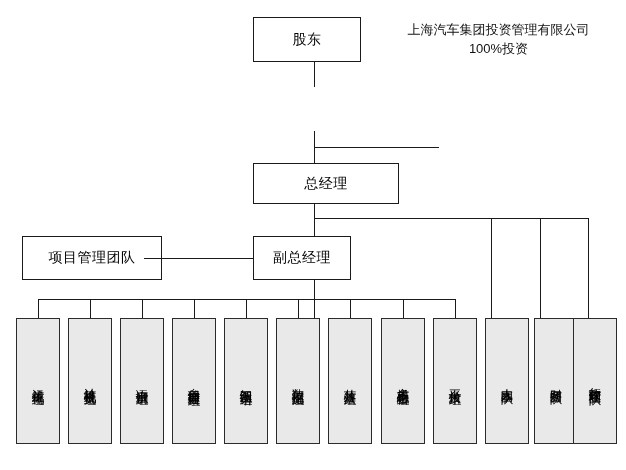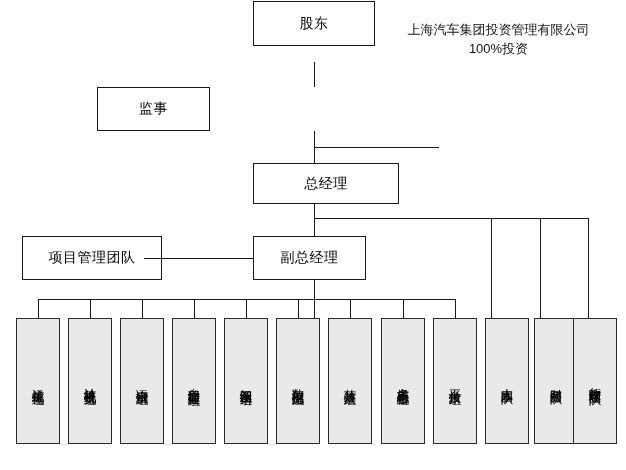--- a/index.html
+++ b/index.html
@@ -68,46 +68,45 @@
   .conn.h { height: 1px; }
 </style>
 </head>
 <body>
 
 <div id="chart-canvas">
 
   <div class="note" style="left:383px; top:21px; width:231px;">上海汽车集团投资管理有限公司
 100%投资</div>
 
-  <div class="node" style="left:253px; top:1px; width:122px; height:45px;">股东</div>
+  <div class="node" style="left:253px; top:17px; width:108px; height:45px;">股东</div>
 
   <div class="conn v" style="left:314px; top:62px; height:25px;"></div>
 
-  <div class="node" style="left:97px; top:87px; width:113px; height:44px;">监事</div>
 
 
   <div class="conn v" style="left:314px; top:131px; height:32px;"></div>
 
   <div class="conn h" style="left:314px; top:147px; width:125px;"></div>
 
 
   <div class="node" style="left:253px; top:163px; width:146px; height:41px;">总经理</div>
 
   <div class="conn v" style="left:314px; top:204px; height:32px;"></div>
 
   <div class="conn h" style="left:314px; top:218px; width:275px;"></div>
   <div class="conn v" style="left:491px; top:218px; height:100px;"></div>
   <div class="conn v" style="left:540px; top:218px; height:100px;"></div>
   <div class="conn v" style="left:588px; top:218px; height:100px;"></div>
 
   <div class="node" style="left:22px; top:236px; width:140px; height:44px;">项目管理团队</div>
 
   <div class="conn h" style="left:144px; top:258px; width:109px;"></div>
 
-  <div class="node" style="left:253px; top:236px; width:113px; height:44px;">副总经理</div>
+  <div class="node" style="left:253px; top:236px; width:98px; height:44px;">副总经理</div>
 
   <div class="conn v" style="left:314px; top:280px; height:38px;"></div>
   <div class="conn h" style="left:38px; top:299px; width:417px;"></div>
 
   <div class="conn v" style="left:38px;  top:299px; height:19px;"></div>
   <div class="conn v" style="left:90px;  top:299px; height:19px;"></div>
   <div class="conn v" style="left:142px; top:299px; height:19px;"></div>
   <div class="conn v" style="left:194px; top:299px; height:19px;"></div>
   <div class="conn v" style="left:246px; top:299px; height:19px;"></div>
   <div class="conn v" style="left:298px; top:299px; height:19px;"></div>

